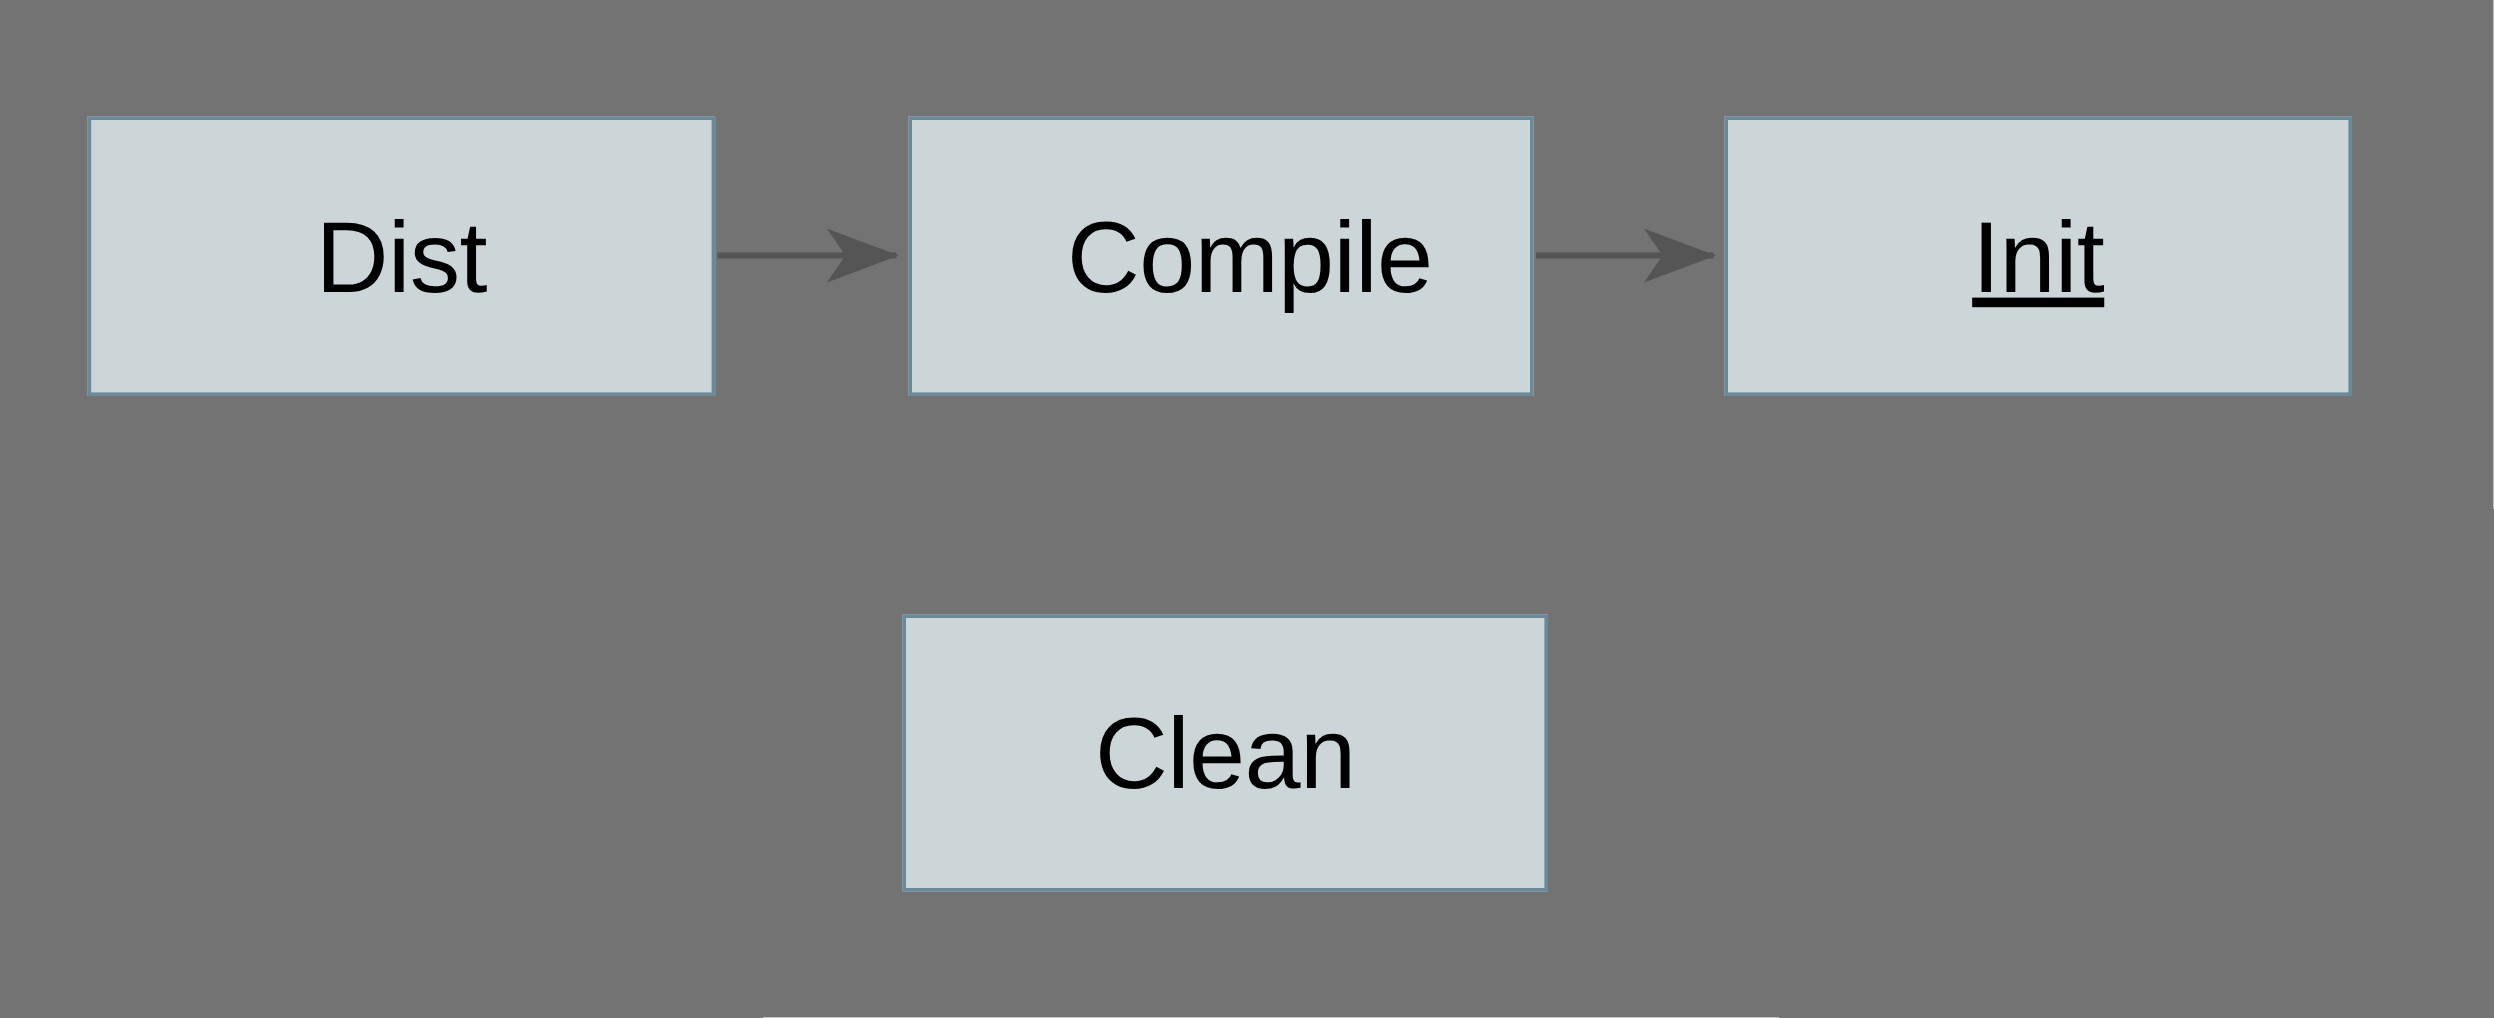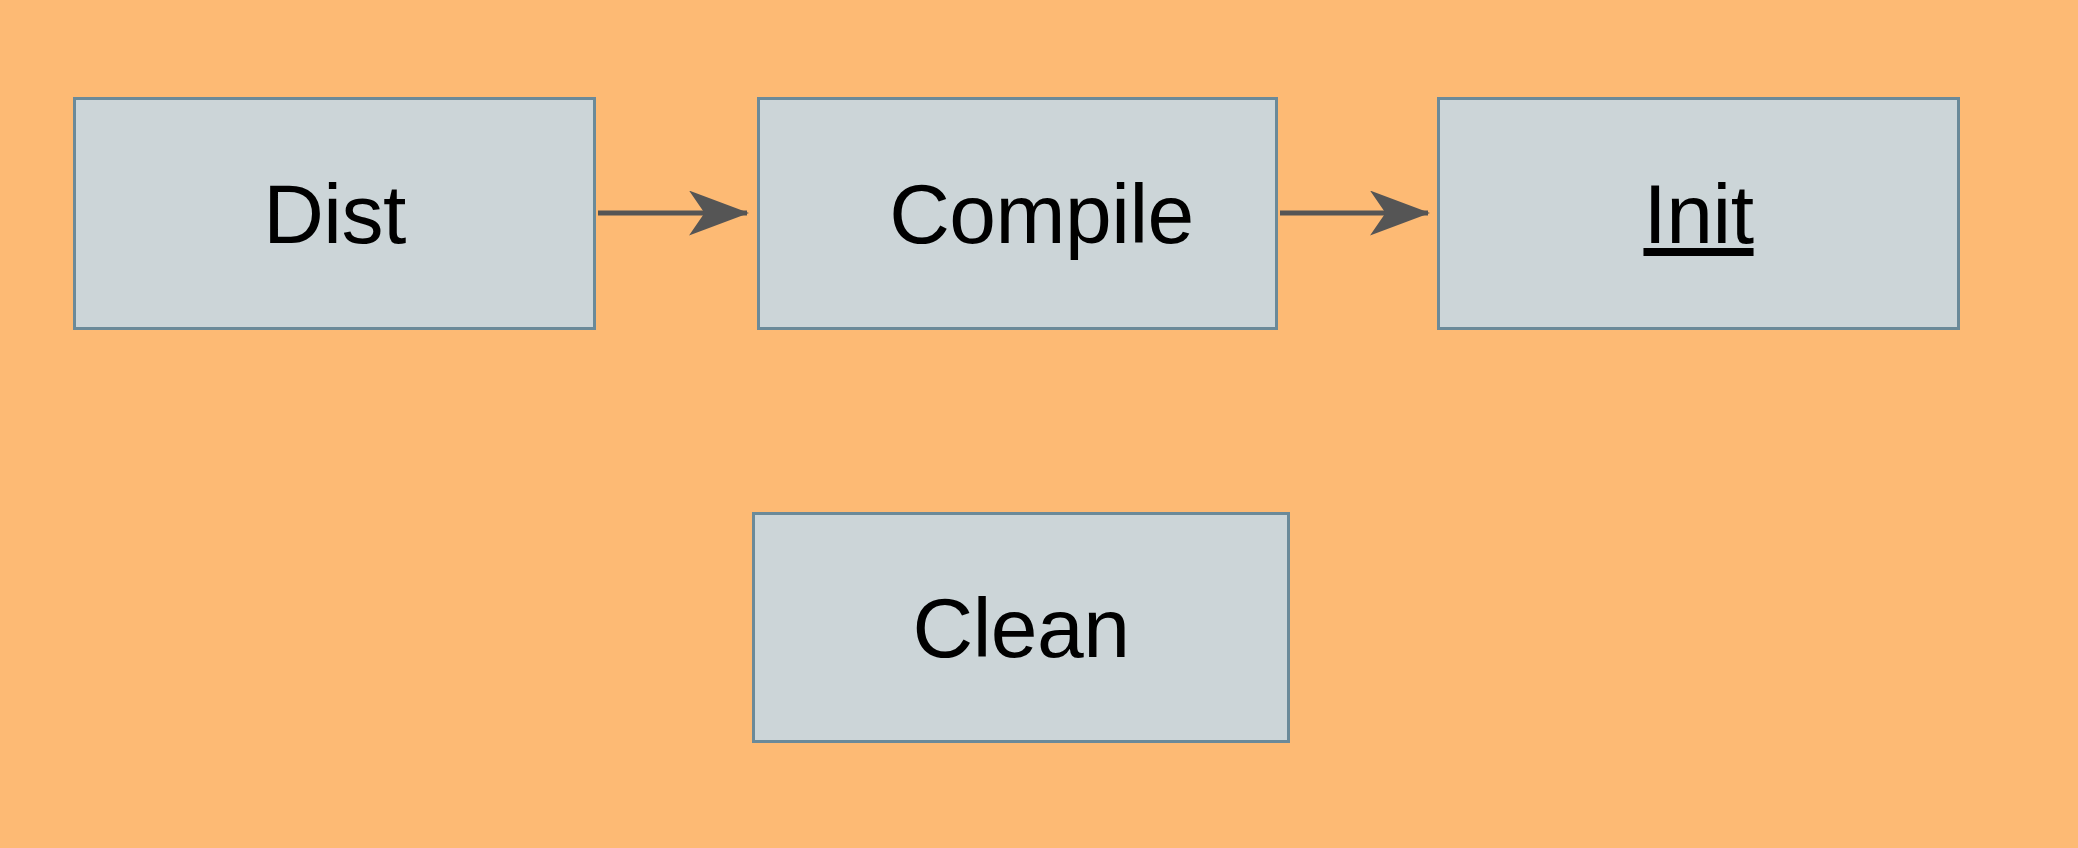--- a/index.html
+++ b/index.html
@@ -8,21 +8,21 @@
     padding: 0;
     background: #ffffff;
   }
   body {
     font-family: "Liberation Sans", sans-serif;
   }
   #canvas {
     position: relative;
     width: 2078px;
     height: 848px;
-    background: #fdba74;
+    background: #737373;
     overflow: hidden;
   }
   .node {
     position: absolute;
     box-sizing: border-box;
     background: #ccd5d8;
     border: 3px solid #6b8a99;
     display: flex;
     align-items: center;
     justify-content: center;

